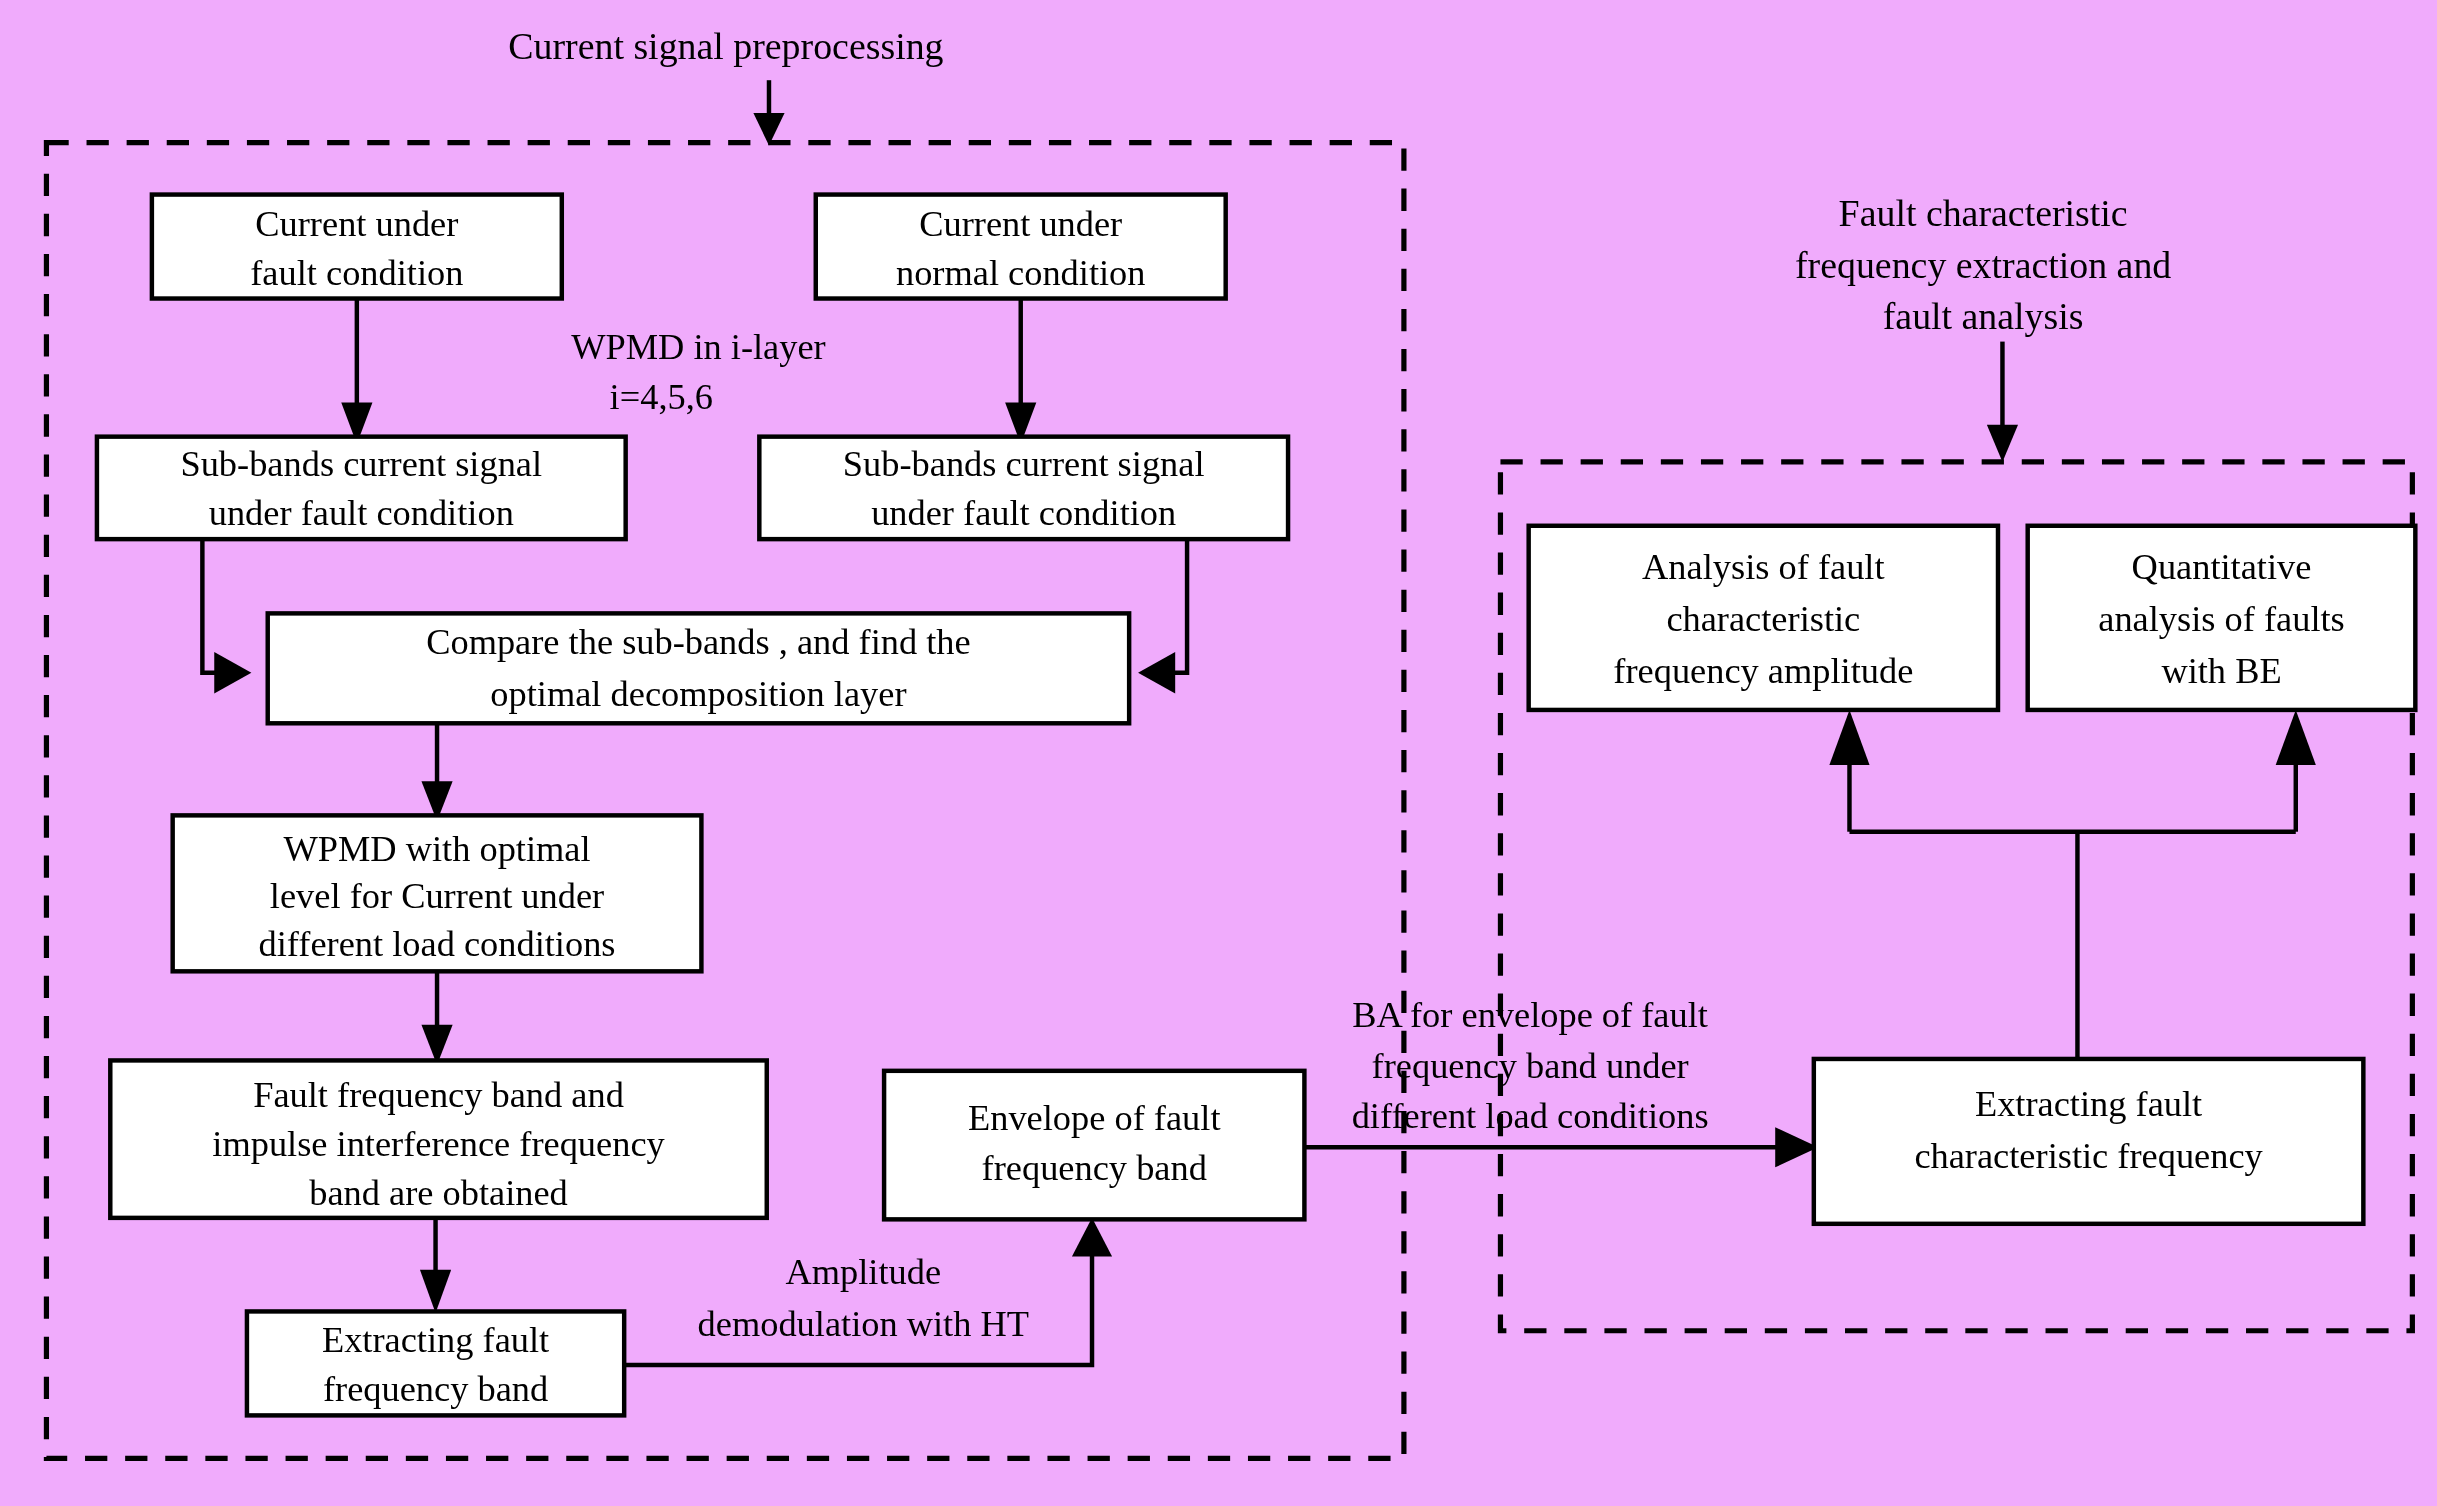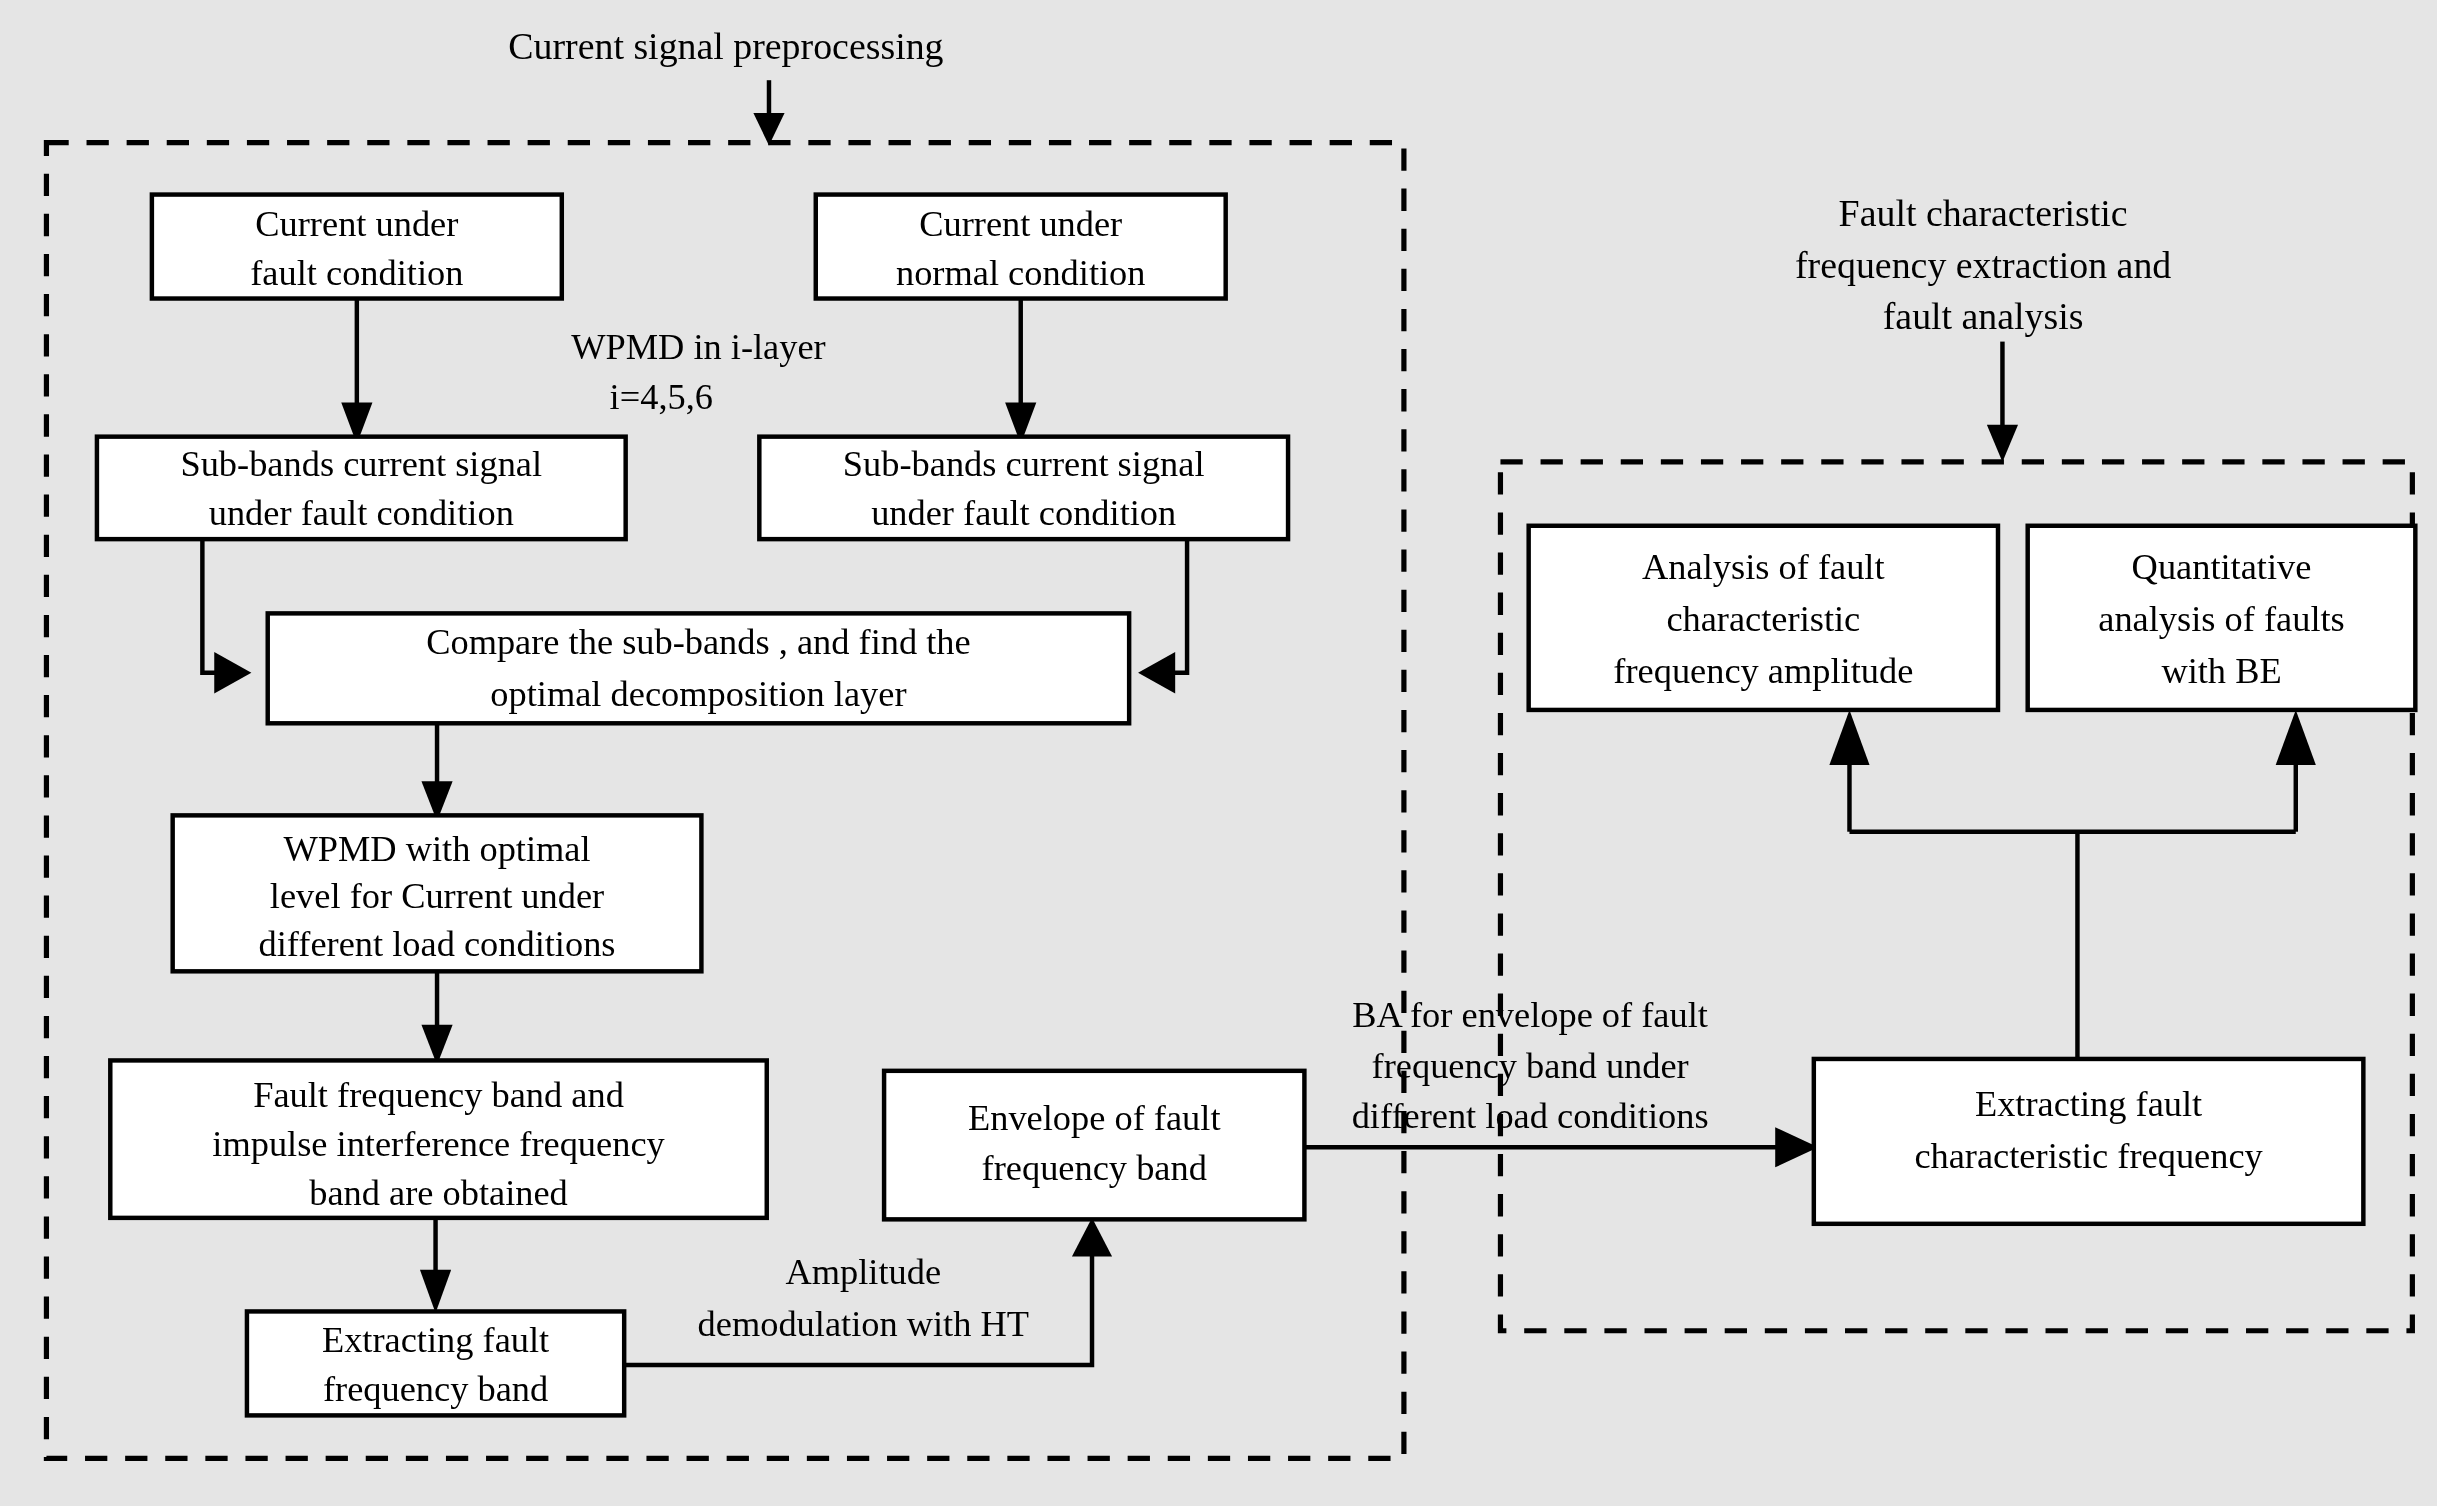--- a/index.html
+++ b/index.html
@@ -4,21 +4,21 @@
 <style>
   html, body {
     margin: 0;
     padding: 0;
     background: #ffffff;
   }
   #stage {
     position: relative;
     width: 2438px;
     height: 1506px;
-    background: #e5e5e5;
+    background: #f0abfc;
     font-family: "Liberation Serif", "DejaVu Serif", serif;
     overflow: hidden;
   }
   #diagram {
     position: absolute;
     left: 0;
     top: 0;
     width: 2438px;
     height: 1506px;
   }

